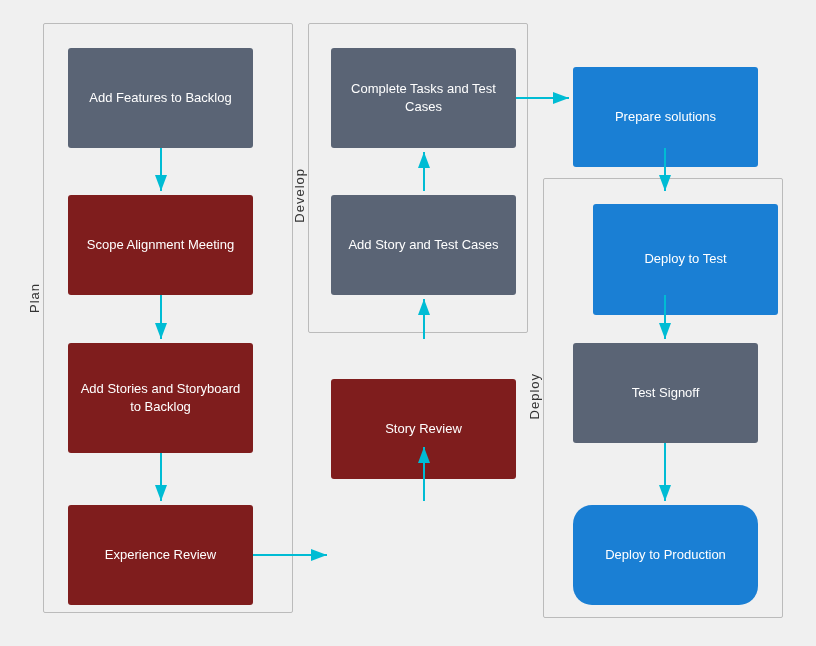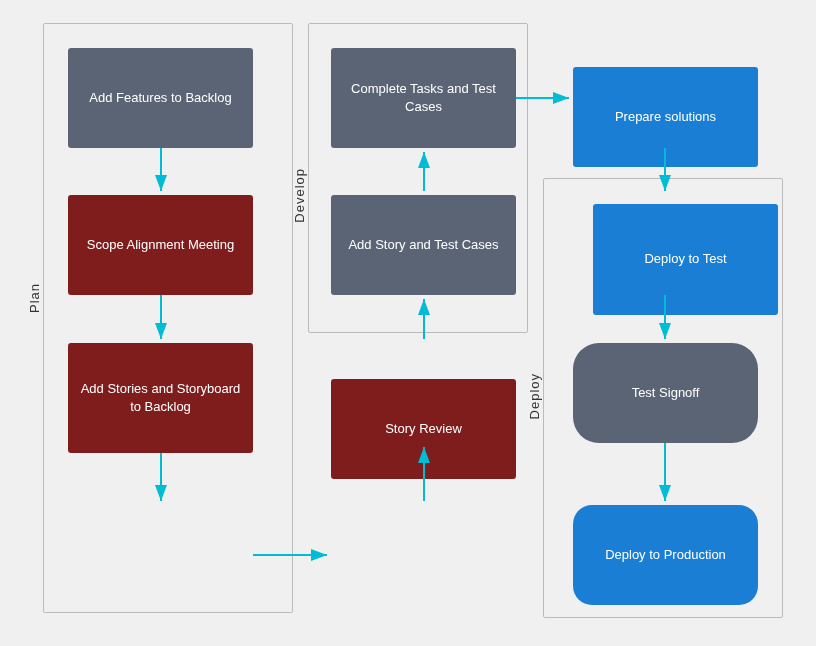--- a/index.html
+++ b/index.html
@@ -111,28 +111,29 @@
   <div class="lane-develop"></div>
   <div class="lane-deploy"></div>
 
   <span class="lane-label label-plan">Plan</span>
   <span class="lane-label label-develop">Develop</span>
   <span class="lane-label label-deploy">Deploy</span>
 
   <div class="box box-gray" style="left:55px;top:35px;width:185px;height:100px;text-align:center;">Add Features to Backlog</div>
   <div class="box box-dark-blue" style="left:55px;top:182px;width:185px;height:100px;">Scope Alignment Meeting</div>
   <div class="box box-dark-blue" style="left:55px;top:330px;width:185px;height:110px;text-align:center;">Add Stories and Storyboard to Backlog</div>
+  <div class="box box-dark-blue" style="left:55px;top:492px;width:185px;height:100px;">Experience Review</div>
 
   <div class="box box-gray" style="left:318px;top:35px;width:185px;height:100px;">Complete Tasks and Test Cases</div>
   <div class="box box-gray" style="left:318px;top:182px;width:185px;height:100px;">Add Story and Test Cases</div>
   <div class="box box-dark-blue" style="left:318px;top:330px;width:185px;height:100px;margin-top:36px;">Story Review</div>
 
   <div class="box box-blue" style="left:560px;top:35px;width:185px;height:100px;margin-top:19px;">Prepare solutions</div>
   <div class="box box-blue" style="left:560px;top:191px;width:185px;height:111px;margin-left:20px;">Deploy to Test</div>
-  <div class="box box-gray" style="left:560px;top:330px;width:185px;height:100px;border-radius:26px;">Test Signoff</div>
+  <div class="box box-gray" style="left:560px;top:330px;width:185px;height:100px;">Test Signoff</div>
   <div class="box box-blue" style="left:560px;top:492px;width:185px;height:100px;border-radius:19px;">Deploy to Production</div>
 
   <svg class="arrows">
     <defs>
       <marker id="arrowhead-cyan" markerWidth="8" markerHeight="6" refX="8" refY="3" orient="auto">
         <polygon points="0 0, 8 3, 0 6" fill="#00bcd4"></polygon>
       </marker>
     </defs>
 
     <line x1="148" y1="135" x2="148" y2="178" stroke="#00bcd4" stroke-width="2" marker-end="url(#arrowhead-cyan)"></line>

